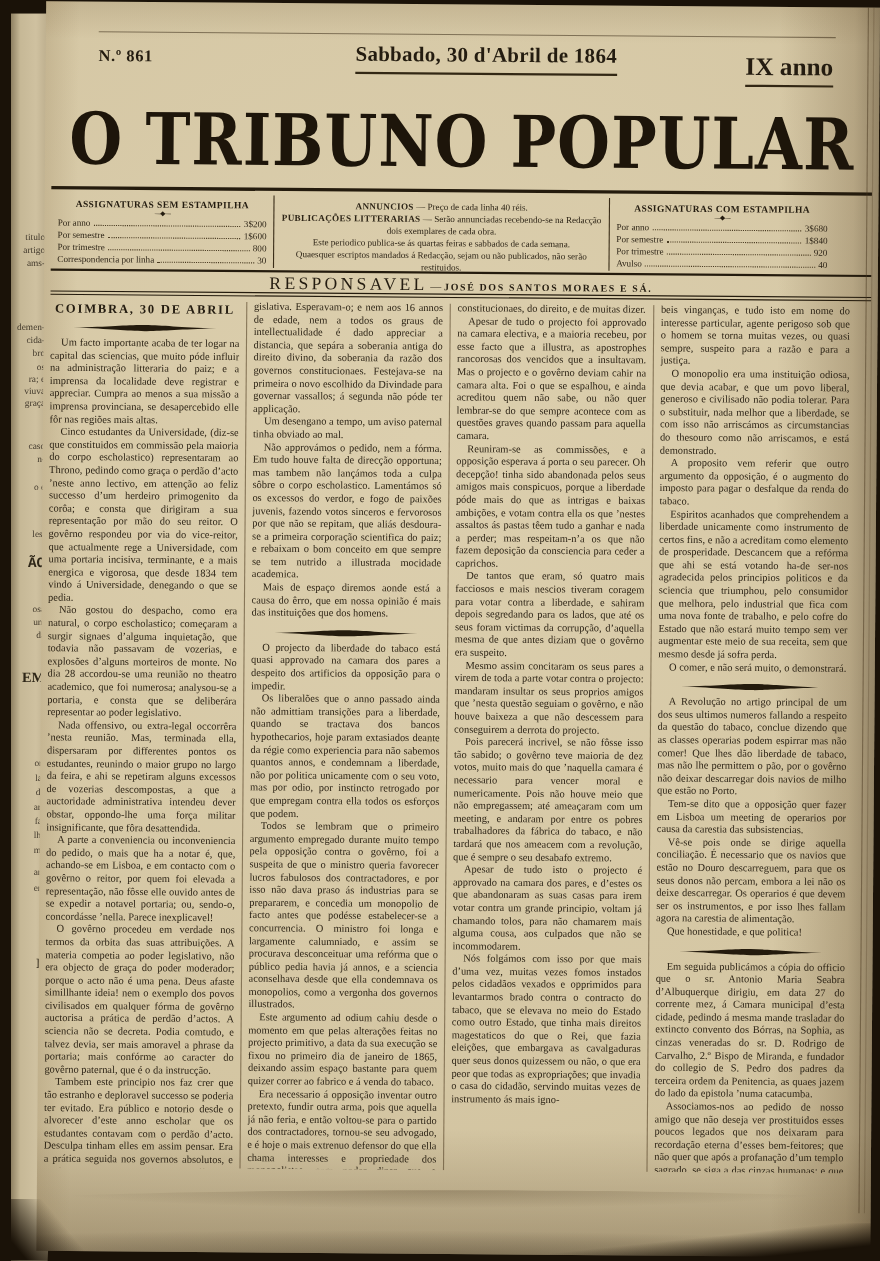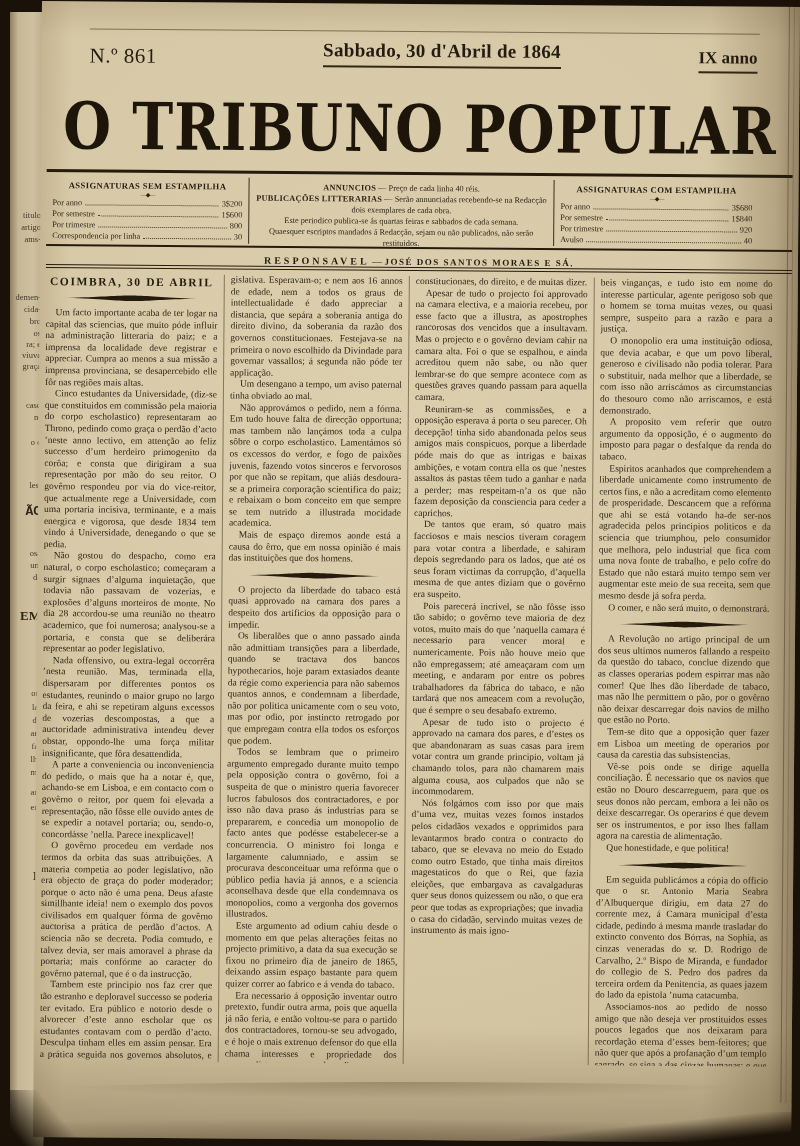--- a/index.html
+++ b/index.html
@@ -43,26 +43,26 @@
     border-radius:50%;
   }
   .shadow-bl{position:absolute;left:0;bottom:0;width:90px;height:56px;
     background:linear-gradient(50deg,#1a1208 18%,rgba(26,18,8,0) 62%);}
   .shadow-br{position:absolute;right:0;bottom:0;width:300px;height:34px;
     background:linear-gradient(-6deg,#1a1208 22%,rgba(26,18,8,0) 58%);}
 
   
   .toprule{position:absolute;left:48px;right:40px;top:27px;height:1px;background:rgba(56,42,22,.55);}
   .issue-row{position:absolute;left:0;right:0;top:36px;height:36px;}
-  .issue-no{position:absolute;left:48px;top:6px;font-size:21px;font-weight:normal;letter-spacing:.5px;color:#241c10;}
+  .issue-no{position:absolute;left:48px;top:6px;font-size:15px;font-weight:bold;letter-spacing:.5px;color:#241c10;}
   .date-wrap{position:absolute;left:50%;top:0;transform:translateX(-41%);text-align:center;}
   .date-txt{font-size:19px;font-weight:bold;color:#241c10;letter-spacing:.3px;white-space:nowrap;}
   .date-rule{margin-top:4px;height:2px;background:#322714;}
   .year-wrap{position:absolute;right:42px;top:6px;text-align:center;}
-  .year-txt{font-size:17px;font-weight:bold;color:#241c10;}
+  .year-txt{font-size:23px;font-weight:bold;color:#241c10;}
   .year-rule{margin-top:3px;height:2px;background:#322714;}
 
   .masthead{
     position:absolute;left:0;right:0;top:86px;text-align:center;
     font-family:"DejaVu Serif","Liberation Serif",serif;
     font-size:55px;font-weight:bold;letter-spacing:1px;color:#1d150a;
     transform:scaleY(1.18);transform-origin:center top;white-space:nowrap;
   }
   .mastrule{position:absolute;left:6px;right:6px;top:168px;height:3px;background:#241b0d;}
 
@@ -77,21 +77,21 @@
   .subrow{display:flex;align-items:baseline;}
   .subrow .lab{white-space:nowrap;}
   .subrow .dots{flex:1;border-bottom:1px dotted #4a3b22;margin:0 3px 2px;}
   .subrow .val{white-space:nowrap;}
   .annline{margin:0;}
   .annline b{letter-spacing:.3px;}
 
   
   .ruleA{position:absolute;left:6px;right:6px;top:243px;height:2px;background:#241b0d;}
   .responsavel{position:absolute;left:0;right:0;top:247px;text-align:center;color:#241c10;white-space:nowrap;}
-  .resp-label{font-size:10px;letter-spacing:3px;font-weight:bold;}
+  .resp-label{font-size:16px;letter-spacing:3px;}
   .resp-dash{font-size:10px;}
   .resp-name{font-size:9px;font-weight:bold;letter-spacing:1.5px;}
   .ruleB{position:absolute;left:6px;right:6px;top:263px;height:1px;background:#241b0d;box-shadow:0 3px 0 #241b0d;}
 
   
   .columns{
     position:absolute;left:6px;top:272px;height:788px;width:746px;
     display:flex;overflow:hidden;
   }
   .col{width:172px;height:100%;overflow:hidden;text-align:justify;}
@@ -256,20 +256,21 @@
           <p>Todos se lembram que o primeiro argumento empregado durante muito tempo pela opposição contra o govêrno, foi a suspeita de que o ministro queria favorecer lucros fabulosos dos contractadores, e por isso não dava praso ás industrias para se prepararem, e concedia um monopolio de facto antes que podésse estabelecer-se a concurrencia. O ministro foi longa e largamente calumniado, e assim se procurava desconceituar uma refórma que o público pedia havia já annos, e a sciencia aconselhava desde que ella condemnava os monopolios, como a vergonha dos governos illustrados.</p>
           <p>Este argumento ad odium cahiu desde o momento em que pelas alterações feitas no projecto primitivo, a data da sua execução se fixou no primeiro dia de janeiro de 1865, deixando assim espaço bastante para quem quizer correr ao fabrico e á venda do tabaco.</p>
           <p>Era necessario á opposição inventar outro pretexto, fundir outra arma, pois que aquella já não feria, e então voltou-se para o partido dos contractadores, tornou-se seu advogado, e é hoje o mais extrenuo defensor do que ella chama interesses e propriedade dos monopolistas, para poder dizer que o govêrno pretende lesal-os, com quebra dos preceitos</p>
         </div>
         <div class="colrule"></div>
         <div class="col">
           <p style="text-indent: 0px;">constitucionaes, do direito, e de muitas dizer.</p>
           <p>Apesar de tudo o projecto foi approvado na camara electiva, e a maioria recebeu, por esse facto que a illustra, as apostrophes rancorosas dos vencidos que a insultavam. Mas o projecto e o govêrno deviam cahir na camara alta. Foi o que se espalhou, e ainda acreditou quem não sabe, ou não quer lembrar-se do que sempre acontece com as questões graves quando passam para aquella camara.</p>
           <p>Reuniram-se as commissões, e a opposição esperava á porta o seu parecer. Oh decepção! tinha sido abandonada pelos seus amigos mais conspicuos, porque a liberdade póde mais do que as intrigas e baixas ambições, e votam contra ella os que ’nestes assaltos ás pastas têem tudo a ganhar e nada a perder; mas respeitam-n’a os que não fazem deposição da consciencia para ceder a caprichos.</p>
           <p>De tantos que eram, só quatro mais facciosos e mais nescios tiveram coragem para votar contra a liberdade, e sahiram depois segredando para os lados, que até os seus foram victimas da corrupção, d’aquella mesma de que antes diziam que o govêrno era suspeito.</p>
+          <p>Mesmo assim concitaram os seus pares a virem de toda a parte votar contra o projecto: mandaram insultar os seus proprios amigos que ’nesta questão seguiam o govêrno, e não houve baixeza a que não descessem para conseguirem a derrota do projecto.</p>
           <p>Pois parecerá incrivel, se não fôsse isso tão sabido; o govêrno teve maioria de dez votos, muito mais do que ’naquella camara é necessario para vencer moral e numericamente. Pois não houve meio que não empregassem; até ameaçaram com um meeting, e andaram por entre os pobres trabalhadores da fábrica do tabaco, e não tardará que nos ameacem com a revolução, que é sempre o seu desabafo extremo.</p>
           <p>Apesar de tudo isto o projecto é approvado na camara dos pares, e d’estes os que abandonaram as suas casas para irem votar contra um grande principio, voltam já chamando tolos, para não chamarem mais alguma cousa, aos culpados que não se incommodarem.</p>
           <p>Nós folgámos com isso por que mais d’uma vez, muitas vezes fomos instados pelos cidadãos vexados e opprimidos para levantarmos brado contra o contracto do tabaco, que se elevava no meio do Estado como outro Estado, que tinha mais direitos magestaticos do que o Rei, que fazia eleições, que embargava as cavalgaduras quer seus donos quizessem ou não, o que era peor que todas as expropriações; que invadia o casa do cidadão, servindo muitas vezes de instrumento ás mais igno-</p>
         </div>
         <div class="colrule"></div>
         <div class="col">
           <p style="text-indent: 0px;">beis vinganças, e tudo isto em nome do interesse particular, agente perigoso sob que o homem se torna muitas vezes, ou quasi sempre, suspeito para a razão e para a justiça.</p>
           <p>O monopolio era uma instituição odiosa, que devia acabar, e que um povo liberal, generoso e civilisado não podia tolerar. Para o substituir, nada melhor que a liberdade, se com isso não arriscámos as circumstancias do thesouro como não arriscamos, e está demonstrado.</p>
           <p>A proposito vem referir que outro argumento da opposição, é o augmento do imposto para pagar o desfalque da renda do tabaco.</p>
           <p>Espiritos acanhados que comprehendem a liberdade unicamente como instrumento de certos fins, e não a acreditam como elemento de prosperidade. Descancem que a refórma que ahi se está votando ha-de ser-nos agradecida pelos principios politicos e da sciencia que triumphou, pelo consumidor que melhora, pelo industrial que fica com uma nova fonte de trabalho, e pelo cofre do Estado que não estará muito tempo sem ver augmentar este meio de sua receita, sem que mesmo desde já sofra perda.</p>

